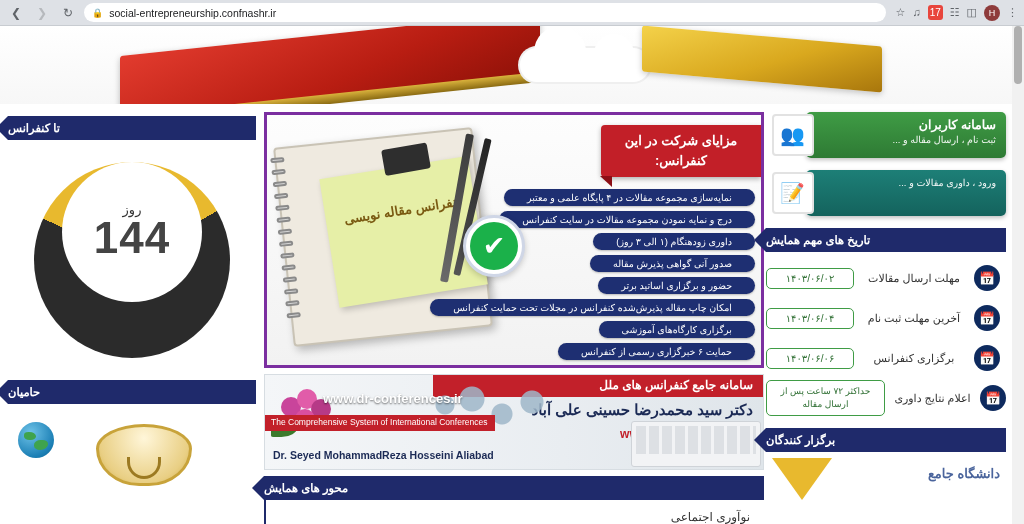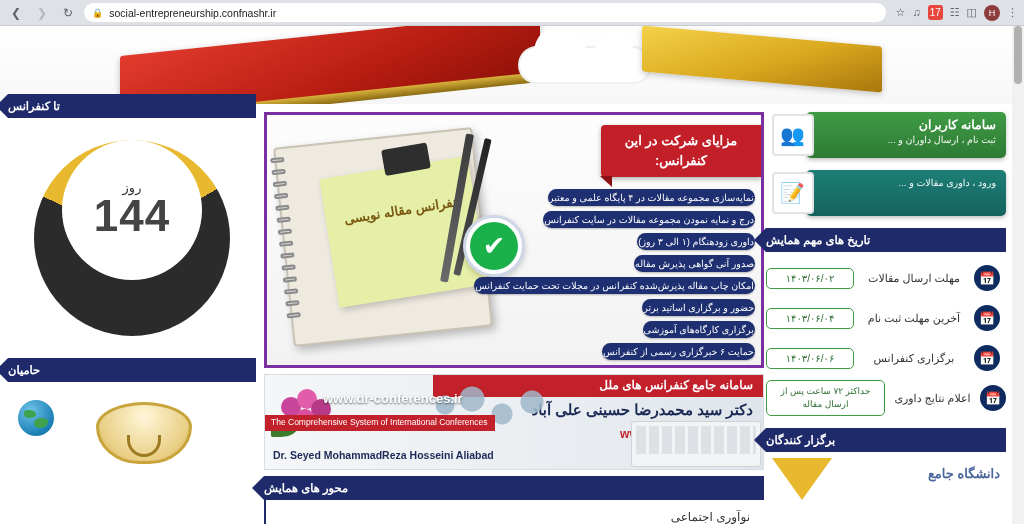--- a/index.html
+++ b/index.html
@@ -75,21 +75,21 @@
     position: absolute; left: 520px; top: 22px; width: 130px; height: 34px;
     background: #fff; border-radius: 22px;
     box-shadow: 0 0 0 2px #efefef;
   }
   .cloud:before, .cloud:after {
     content: ""; position: absolute; background: #fff; border-radius: 50%;
   }
   .cloud:before { width: 52px; height: 52px; left: 14px; top: -22px; }
   .cloud:after { width: 40px; height: 40px; right: 16px; top: -14px; }
   
-  .left-col { position: absolute; left: 8px; top: 68px; width: 248px; }
+  .left-col { position: absolute; left: 8px; top: 90px; width: 248px; }
   .section-head {
     height: 24px; background: #1f2a6b; color: #fff;
     display: flex; align-items: center; justify-content: flex-end;
     padding-right: 10px; font-size: 11.5px; font-weight: bold; direction: rtl;
     position: relative;
   }
   .section-head:before {
     content:""; position: absolute; left: -12px; top: 0;
     border-top: 12px solid transparent; border-bottom: 12px solid transparent;
     border-right: 12px solid #1f2a6b;
@@ -187,21 +187,21 @@
   .poster-title:after {
     content:""; position: absolute; left: -1px; bottom: -10px;
     border-left: 12px solid transparent; border-top: 11px solid #8c0f16;
   }
   .bullet-list {
     position: absolute; right: 6px; top: 74px; width: 310px;
     display: flex; flex-direction: column; gap: 5px; align-items: flex-end;
   }
   .bullet {
     background: #1e2f72; color: #fff; direction: rtl;
-    font-size: 9.5px; padding: 3px 1px; border-radius: 9px;
+    font-size: 9.5px; padding: 3px 23px; border-radius: 9px;
     box-shadow: 0 1px 2px rgba(0,0,0,.25); white-space: nowrap;
   }
   .check-badge {
     position: absolute; left: 196px; top: 100px; width: 62px; height: 62px;
     border-radius: 50%; background: #fff; border: 3px solid #cfd6e6;
     display: flex; align-items: center; justify-content: center;
     box-shadow: 0 2px 6px rgba(0,0,0,.2);
   }
   .check-badge .inner {
     width: 48px; height: 48px; border-radius: 50%; background: #1bb14a;
@@ -418,22 +418,22 @@
         <div class="poster-pen"></div>
         <div class="poster-pen2"></div>
 
         <div class="poster-title">مزایای شرکت در این کنفرانس:</div>
 
         <div class="bullet-list">
           <div class="bullet">نمایه‌سازی مجموعه مقالات در ۴ پایگاه علمی و معتبر</div>
           <div class="bullet">درج و نمایه نمودن مجموعه مقالات در سایت کنفرانس</div>
           <div class="bullet">داوری زودهنگام (۱ الی ۳ روز)</div>
           <div class="bullet">صدور آنی گواهی پذیرش مقاله</div>
+          <div class="bullet">حضور و برگزاری اساتید برتر</div>
           <div class="bullet">امکان چاپ مقاله پذیرش‌شده کنفرانس در مجلات تحت حمایت کنفرانس</div>
-          <div class="bullet">حضور و برگزاری اساتید برتر</div>
           <div class="bullet">برگزاری کارگاه‌های آموزشی</div>
           <div class="bullet">حمایت ۶ خبرگزاری رسمی از کنفرانس</div>
 
         </div>
 
         <div class="check-badge">
           <div class="inner">✔</div>
         </div>
       </div>
 
@@ -461,21 +461,21 @@
       <div class="axis-body">
         <span>نوآوری اجتماعی</span>
       </div>
     </div>
 
     <div class="right-col">
 
       <div class="sys-btn green">
         <div class="glyph">👥</div>
         <div class="t1">سامانه کاربران</div>
-        <div class="t2">ثبت نام ، ارسال داوران و ...</div>
+        <div class="t2">ثبت نام ، ارسال مقاله و ...</div>
       </div>
 
       <div class="sys-btn teal">
         <div class="glyph">📝</div>
         <div class="t2">ورود ، داوری مقالات و ...</div>
       </div>
 
       <div class="section-head">
         <span>تاریخ های مهم همایش</span>
       </div>

